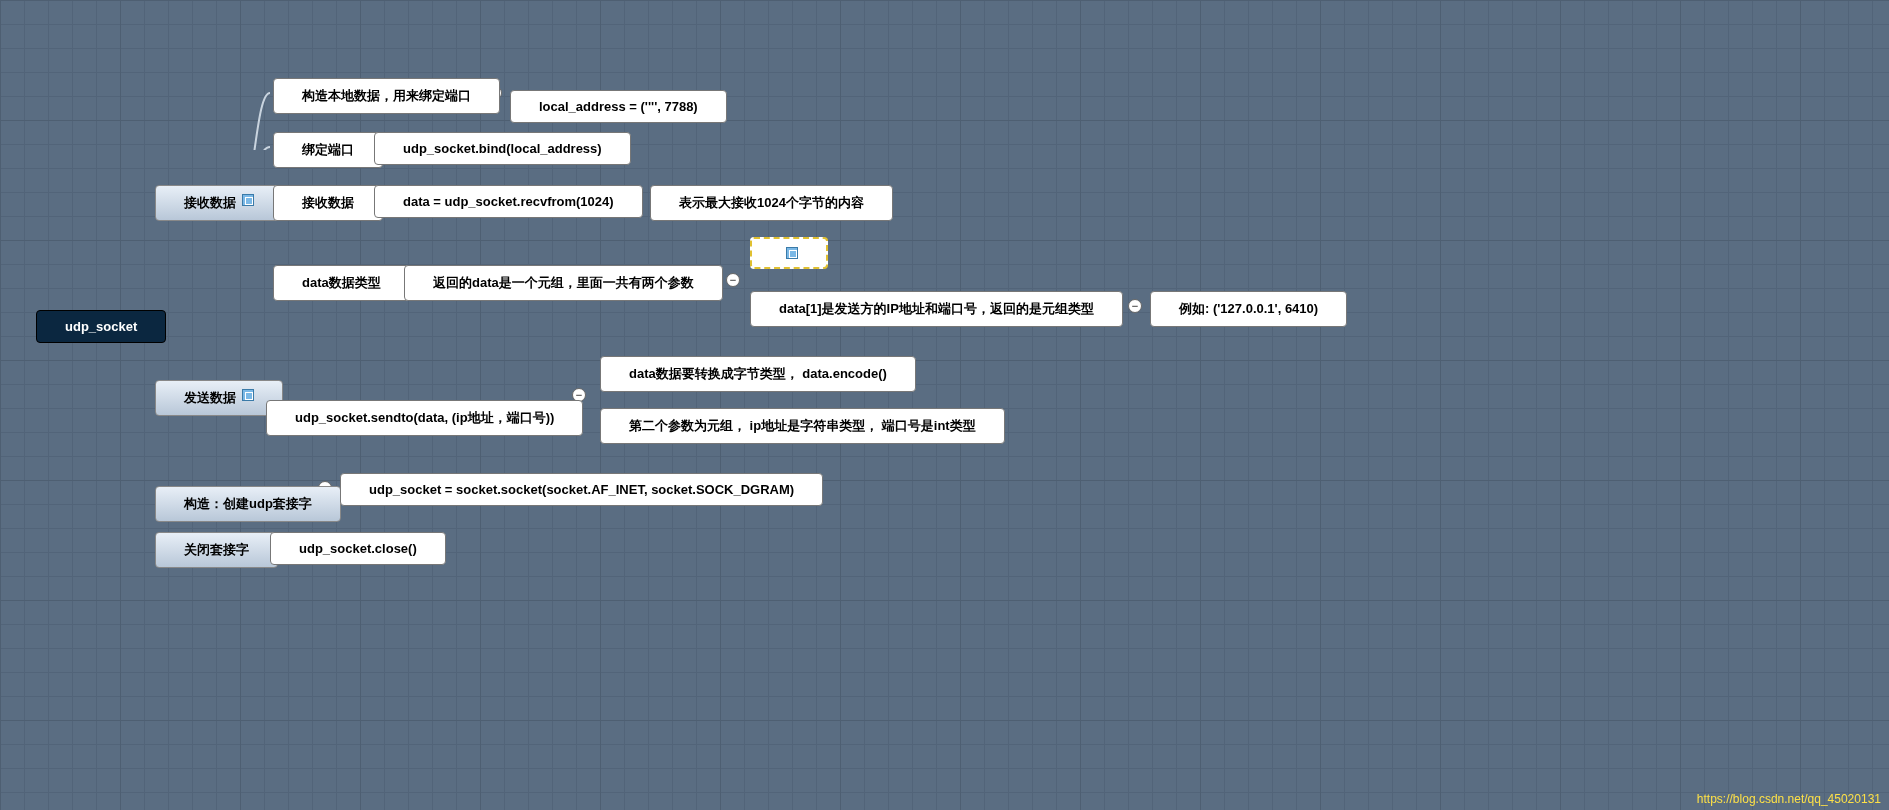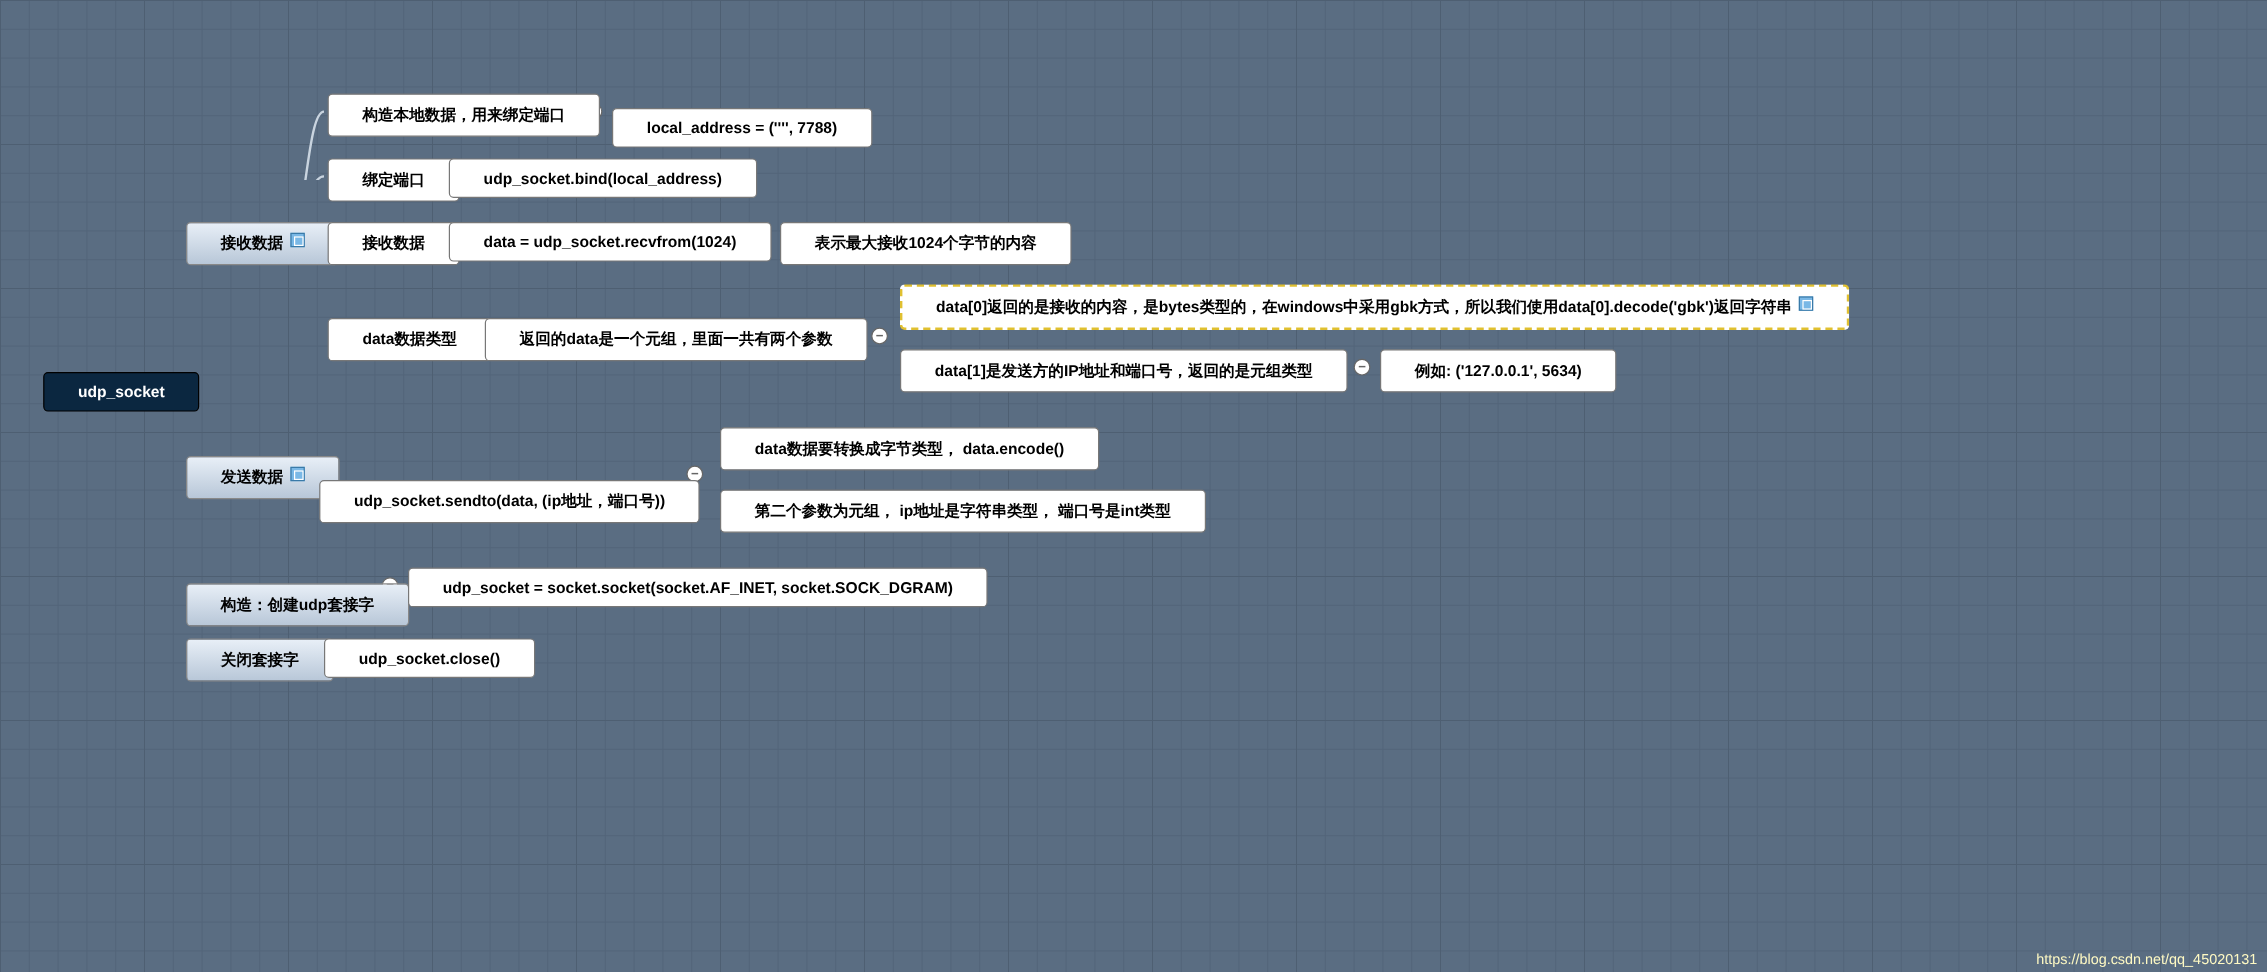--- a/index.html
+++ b/index.html
@@ -8,21 +8,21 @@
 .node{position:absolute;display:flex;align-items:flex-start;padding:8px 28px;border:1px solid #777;border-radius:4px;white-space:nowrap;z-index:3;background:#fff;color:#000}
 .root{background:#0b2740;color:#fff;border-color:#000}
 .branch{background:linear-gradient(#e8eff7,#b8c7d8);border-color:#888}
 .sel{border:2px dashed #e0c030;background:#fff}
 .conn{position:absolute;display:flex;justify-content:center;align-items:center;z-index:2}
 .conn .dot{width:14px;height:14px;border-radius:50%;background:#fff;border:1px solid #666;color:#666;font-size:11px;line-height:12px;text-align:center;font-weight:bold}
 svg.wires{position:absolute;inset:0;z-index:1}
 path{stroke:#c9d4df;stroke-width:2;fill:none}
 .note-ico{display:inline-block;width:12px;height:12px;margin-left:6px;background:#7ab8e6;border:1px solid #3a7aa8;position:relative}
 .note-ico::after{content:"";position:absolute;left:2px;top:2px;width:6px;height:6px;border:1px solid #fff}
-.watermark{position:absolute;right:8px;bottom:4px;color:#fef9c3;font-size:12px;font-weight:normal;z-index:5}
+.watermark{position:absolute;right:8px;bottom:4px;color:#fde047;font-size:12px;font-weight:normal;z-index:5}
 </style>
 </head>
 <body>
 <div class="grid"></div>
 
 <svg class="wires">
 <path d="M118 325 C135 325 135 200 150 200"></path>
 <path d="M118 325 C135 325 135 395 150 395"></path>
 <path d="M118 325 C135 325 135 488 150 488"></path>
 <path d="M118 325 C135 325 135 547 150 547"></path>
@@ -91,31 +91,30 @@
     <div class="dot">−</div>
   </div>
 <div class="node" style="left:404px;top:265px">
     <span>返回的data是一个元组，里面一共有两个参数</span>
   </div>
 <div class="conn" style="left:726px;top:273px">
     <div class="dot">−</div>
   </div>
 
 <div class="node sel" style="left:750px;top:237px">
-    <span>data[0]返回的是接收的内容，是bytes类型的，在windows中采用gbk方式，所以我们使用data[0].decode('gbk')返回字符串</span>
     <span class="note-ico"></span>
   </div>
 <div class="node" style="left:750px;top:291px">
     <span>data[1]是发送方的IP地址和端口号，返回的是元组类型</span>
   </div>
 <div class="conn" style="left:1128px;top:299px">
     <div class="dot">−</div>
   </div>
 <div class="node" style="left:1150px;top:291px">
-    <span>例如: ('127.0.0.1', 5634)</span>
+    <span>例如: ('127.0.0.1', 6410)</span>
   </div>
 
 <div class="node branch" style="left:155px;top:380px">
     <span>发送数据</span>
     <span class="note-ico"></span>
   </div>
 <div class="conn" style="left:244px;top:388px">
     <div class="dot">−</div>
   </div>
 <div class="node" style="left:266px;top:400px">

